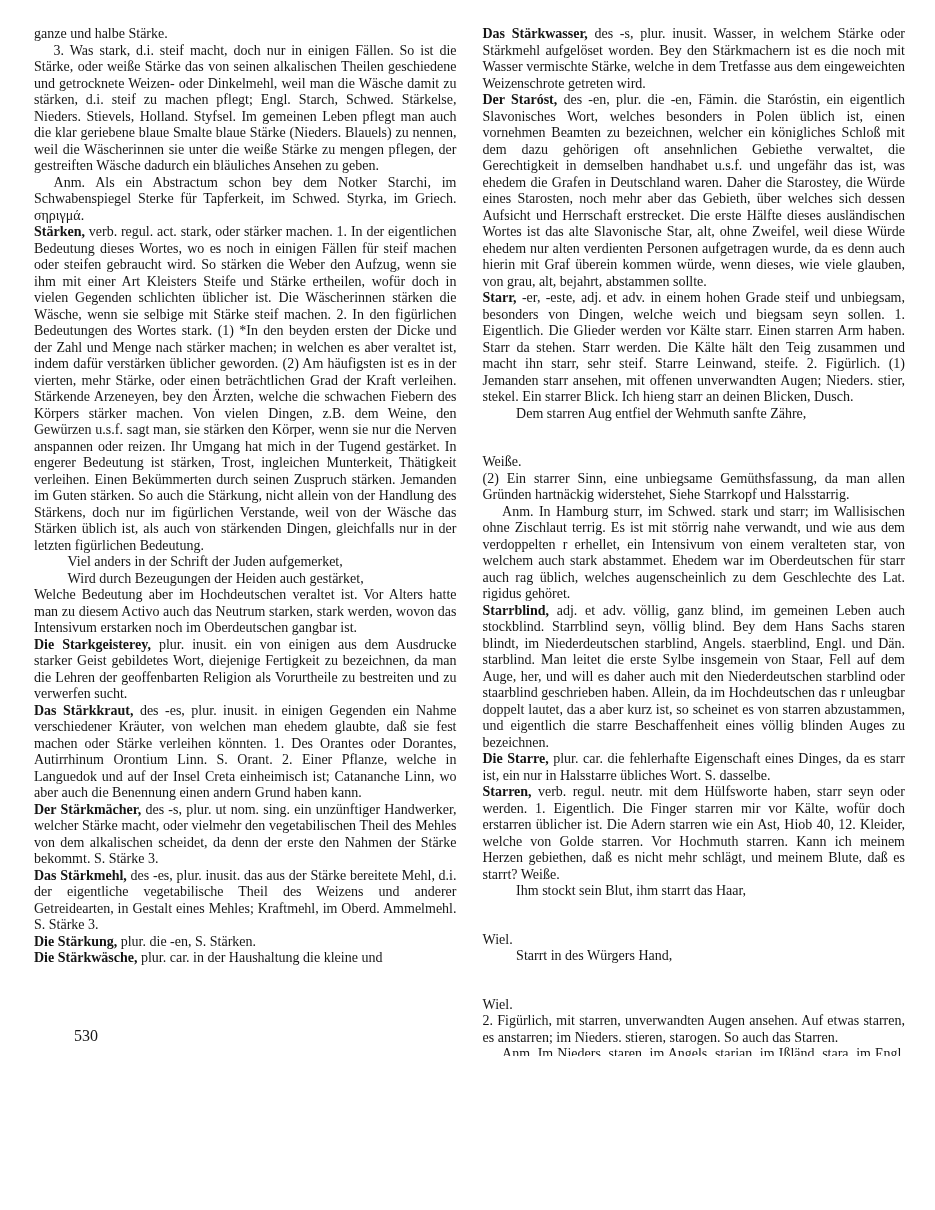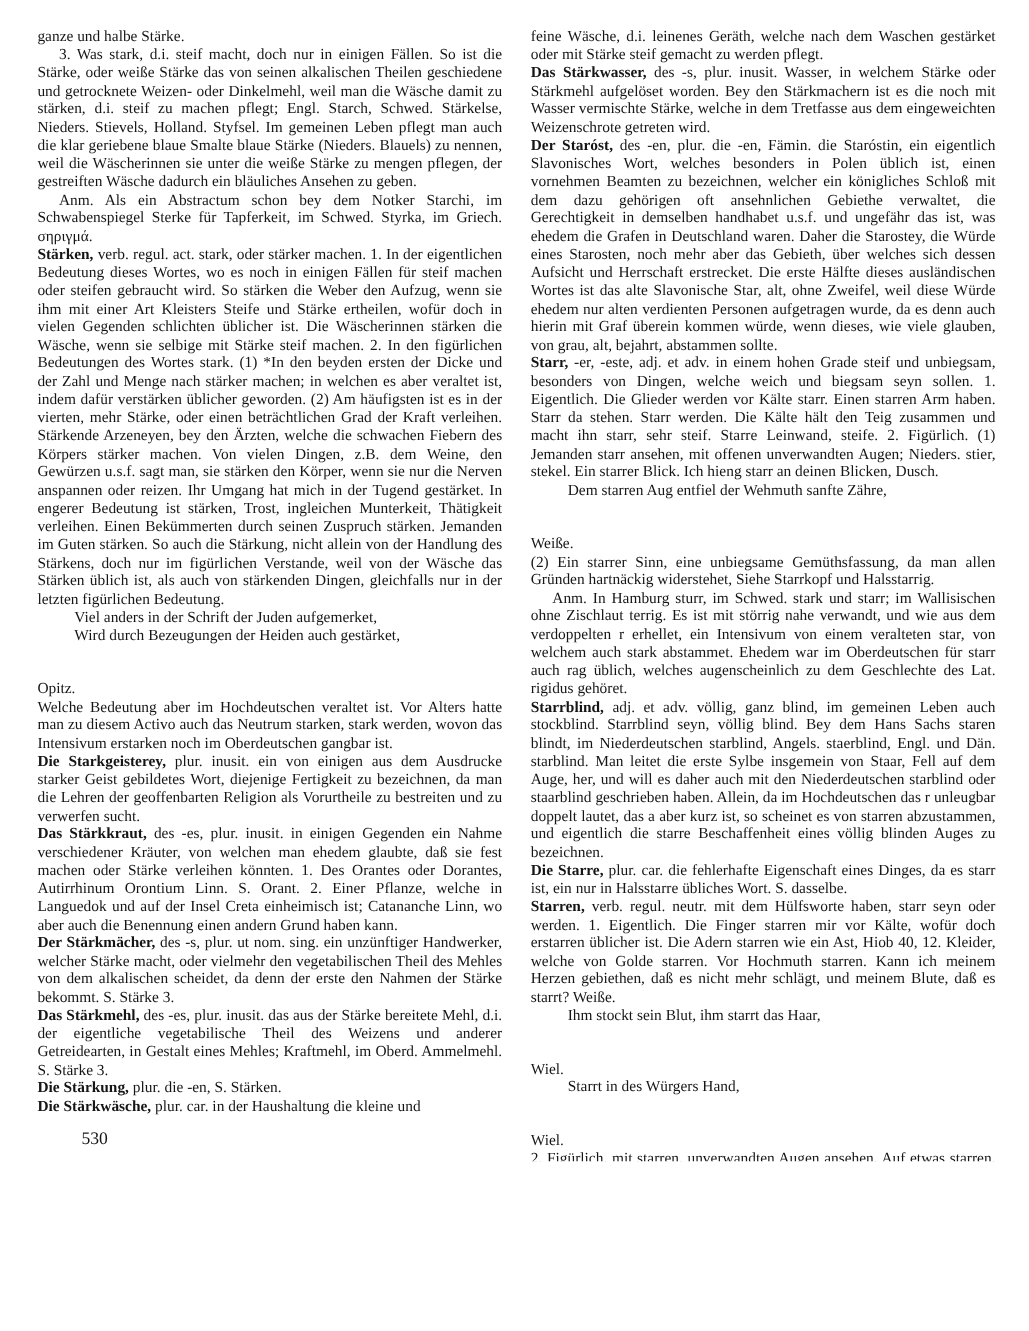--- a/index.html
+++ b/index.html
@@ -60,31 +60,29 @@
 
 <div class="page">
   <main class="columns">
     <div class="column" id="col-left">
         <p class="para cont"><span>ganze und halbe Stärke.</span></p>
         <p class="para ind"><span>3. Was stark, d.i. steif macht, doch nur in einigen Fällen. So ist die Stärke, oder weiße Stärke das von seinen alkalischen Theilen geschiedene und getrocknete Weizen- oder Dinkelmehl, weil man die Wäsche damit zu stärken, d.i. steif zu machen pflegt; Engl. </span><span class="i">Starch,</span><span> Schwed. </span><span class="i">Stärkelse,</span><span> Nieders. </span><span class="i">Stievels,</span><span> Holland. </span><span class="i">Styfsel.</span><span> Im gemeinen Leben pflegt man auch die klar geriebene blaue Smalte blaue Stärke (Nieders. Blauels) zu nennen, weil die Wäscherinnen sie unter die weiße Stärke zu mengen pflegen, der gestreiften Wäsche dadurch ein bläuliches Ansehen zu geben.</span></p>
         <p class="para ind"><span>Anm. Als ein Abstractum schon bey dem Notker </span><span class="i">Starchi,</span><span> im Schwabenspiegel </span><span class="i">Sterke</span><span> für Tapferkeit, im Schwed. </span><span class="i">Styrka,</span><span> im Griech. </span><span class="i">σηριγμά.</span></p>
         <p class="para entry"><span class="b">Stärken,</span><span> </span><span class="i">verb. regul. act.</span><span> stark, oder stärker machen. 1. In der eigentlichen Bedeutung dieses Wortes, wo es noch in einigen Fällen für steif machen oder steifen gebraucht wird. So stärken die Weber den Aufzug, wenn sie ihm mit einer Art Kleisters Steife und Stärke ertheilen, wofür doch in vielen Gegenden schlichten üblicher ist. Die Wäscherinnen stärken die Wäsche, wenn sie selbige mit Stärke steif machen. 2. In den figürlichen Bedeutungen des Wortes stark. (1) *In den beyden ersten der Dicke und der Zahl und Menge nach stärker machen; in welchen es aber veraltet ist, indem dafür verstärken üblicher geworden. (2) Am häufigsten ist es in der vierten, mehr Stärke, oder einen beträchtlichen Grad der Kraft verleihen. Stärkende Arzeneyen, bey den Ärzten, welche die schwachen Fiebern des Körpers stärker machen. Von vielen Dingen, z.B. dem Weine, den Gewürzen u.s.f. sagt man, sie stärken den Körper, wenn sie nur die Nerven anspannen oder reizen. Ihr Umgang hat mich in der Tugend gestärket. In engerer Bedeutung ist stärken, Trost, ingleichen Munterkeit, Thätigkeit verleihen. Einen Bekümmerten durch seinen Zuspruch stärken. Jemanden im Guten stärken. So auch die Stärkung, nicht allein von der Handlung des Stärkens, doch nur im figürlichen Verstande, weil von der Wäsche das Stärken üblich ist, als auch von stärkenden Dingen, gleichfalls nur in der letzten figürlichen Bedeutung.</span></p>
         <p class="para verse"><span>Viel anders in der Schrift der Juden aufgemerket,</span></p>
         <p class="para verse"><span>Wird durch Bezeugungen der Heiden auch gestärket,</span></p>
-        <p class="para attrib"><span>Opitz.</span></p>
         <p class="para cont"><span>Welche Bedeutung aber im Hochdeutschen veraltet ist. Vor Alters hatte man zu diesem Activo auch das Neutrum starken, stark werden, wovon das Intensivum erstarken noch im Oberdeutschen gangbar ist.</span></p>
         <p class="para entry"><span class="b">Die Starkgeisterey,</span><span> </span><span class="i">plur. inusit.</span><span> ein von einigen aus dem Ausdrucke starker Geist gebildetes Wort, diejenige Fertigkeit zu bezeichnen, da man die Lehren der geoffenbarten Religion als Vorurtheile zu bestreiten und zu verwerfen sucht.</span></p>
         <p class="para entry"><span class="b">Das Stärkkraut,</span><span> des -es, </span><span class="i">plur. inusit.</span><span> in einigen Gegenden ein Nahme verschiedener Kräuter, von welchen man ehedem glaubte, daß sie fest machen oder Stärke verleihen könnten. 1. Des Orantes oder Dorantes, </span><span class="i">Autirrhinum Orontium Linn.</span><span> S. Orant. 2. Einer Pflanze, welche in Languedok und auf der Insel Creta einheimisch ist; </span><span class="i">Catananche Linn,</span><span> wo aber auch die Benennung einen andern Grund haben kann.</span></p>
         <p class="para entry"><span class="b">Der Stärkmächer,</span><span> des -s, </span><span class="i">plur. ut nom. sing.</span><span> ein unzünftiger Handwerker, welcher Stärke macht, oder vielmehr den vegetabilischen Theil des Mehles von dem alkalischen scheidet, da denn der erste den Nahmen der Stärke bekommt. S. Stärke 3.</span></p>
         <p class="para entry"><span class="b">Das Stärkmehl,</span><span> des -es, </span><span class="i">plur. inusit.</span><span> das aus der Stärke bereitete Mehl, d.i. der eigentliche vegetabilische Theil des Weizens und anderer Getreidearten, in Gestalt eines Mehles; Kraftmehl, im Oberd. Ammelmehl. S. Stärke 3.</span></p>
         <p class="para entry"><span class="b">Die Stärkung,</span><span> </span><span class="i">plur.</span><span> die -en, S. Stärken.</span></p>
         <p class="para entry"><span class="b">Die Stärkwäsche,</span><span> </span><span class="i">plur. car.</span><span> in der Haushaltung die kleine und</span></p>
       </div>
     <div class="column" id="col-right">
-        <p class="para cont"><span>feine Wäsche, d.i. leinenes Geräth, welche nach dem Waschen gestärket oder mit Stärke steif gemacht zu werden pflegt.</span></p>
         <p class="para entry"><span class="b">Das Stärkwasser,</span><span> des -s, </span><span class="i">plur. inusit.</span><span> Wasser, in welchem Stärke oder Stärkmehl aufgelöset worden. Bey den Stärkmachern ist es die noch mit Wasser vermischte Stärke, welche in dem Tretfasse aus dem eingeweichten Weizenschrote getreten wird.</span></p>
         <p class="para entry"><span class="b">Der Staróst,</span><span> des -en, </span><span class="i">plur.</span><span> die -en, Fämin. die Staróstin, ein eigentlich Slavonisches Wort, welches besonders in Polen üblich ist, einen vornehmen Beamten zu bezeichnen, welcher ein königliches Schloß mit dem dazu gehörigen oft ansehnlichen Gebiethe verwaltet, die Gerechtigkeit in demselben handhabet u.s.f. und ungefähr das ist, was ehedem die Grafen in Deutschland waren. Daher die Starostey, die Würde eines Starosten, noch mehr aber das Gebieth, über welches sich dessen Aufsicht und Herrschaft erstrecket. Die erste Hälfte dieses ausländischen Wortes ist das alte Slavonische Star, alt, ohne Zweifel, weil diese Würde ehedem nur alten verdienten Personen aufgetragen wurde, da es denn auch hierin mit Graf überein kommen würde, wenn dieses, wie viele glauben, von grau, alt, bejahrt, abstammen sollte.</span></p>
         <p class="para entry"><span class="b">Starr,</span><span> -er, -este, </span><span class="i">adj. et adv.</span><span> in einem hohen Grade steif und unbiegsam, besonders von Dingen, welche weich und biegsam seyn sollen. 1. Eigentlich. Die Glieder werden vor Kälte starr. Einen starren Arm haben. Starr da stehen. Starr werden. Die Kälte hält den Teig zusammen und macht ihn starr, sehr steif. Starre Leinwand, steife. 2. Figürlich. (1) Jemanden starr ansehen, mit offenen unverwandten Augen; Nieders. </span><span class="i">stier, stekel.</span><span> Ein starrer Blick. Ich hieng starr an deinen Blicken, Dusch.</span></p>
         <p class="para verse"><span>Dem starren Aug entfiel der Wehmuth sanfte Zähre,</span></p>
         <p class="para attrib"><span>Weiße.</span></p>
         <p class="para cont"><span>(2) Ein starrer Sinn, eine unbiegsame Gemüthsfassung, da man allen Gründen hartnäckig widerstehet, Siehe Starrkopf und Halsstarrig.</span></p>
         <p class="para ind"><span>Anm. In Hamburg </span><span class="i">sturr,</span><span> im Schwed. </span><span class="i">stark</span><span> und </span><span class="i">starr;</span><span> im Wallisischen ohne Zischlaut </span><span class="i">terrig.</span><span> Es ist mit störrig nahe verwandt, und wie aus dem verdoppelten r erhellet, ein Intensivum von einem veralteten star, von welchem auch stark abstammet. Ehedem war im Oberdeutschen für starr auch rag üblich, welches augenscheinlich zu dem Geschlechte des Lat. </span><span class="i">rigidus</span><span> gehöret.</span></p>
         <p class="para entry"><span class="b">Starrblind,</span><span> </span><span class="i">adj. et adv.</span><span> völlig, ganz blind, im gemeinen Leben auch stockblind. Starrblind seyn, völlig blind. Bey dem Hans Sachs staren blindt, im Niederdeutschen starblind, Angels. </span><span class="i">staerblind,</span><span> Engl. und Dän. </span><span class="i">starblind.</span><span> Man leitet die erste Sylbe insgemein von Staar, Fell auf dem Auge, her, und will es daher auch mit den Niederdeutschen starblind oder staarblind geschrieben haben. Allein, da im Hochdeutschen das r unleugbar doppelt lautet, das a aber kurz ist, so scheinet es von starren abzustammen, und eigentlich die starre Beschaffenheit eines völlig blinden Auges zu bezeichnen.</span></p>
         <p class="para entry"><span class="b">Die Starre,</span><span> </span><span class="i">plur. car.</span><span> die fehlerhafte Eigenschaft eines Dinges, da es starr ist, ein nur in Halsstarre übliches Wort. S. dasselbe.</span></p>
         <p class="para entry"><span class="b">Starren,</span><span> </span><span class="i">verb. regul. neutr.</span><span> mit dem Hülfsworte haben, starr seyn oder werden. 1. Eigentlich. Die Finger starren mir vor Kälte, wofür doch erstarren üblicher ist. Die Adern starren wie ein Ast, Hiob 40, 12. Kleider, welche von Golde starren. Vor Hochmuth starren. Kann ich meinem Herzen gebiethen, daß es nicht mehr schlägt, und meinem Blute, daß es starrt? Weiße.</span></p>

